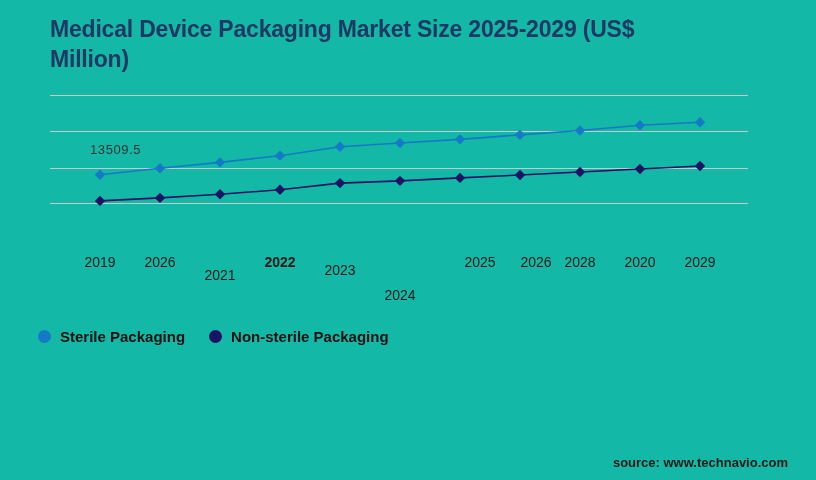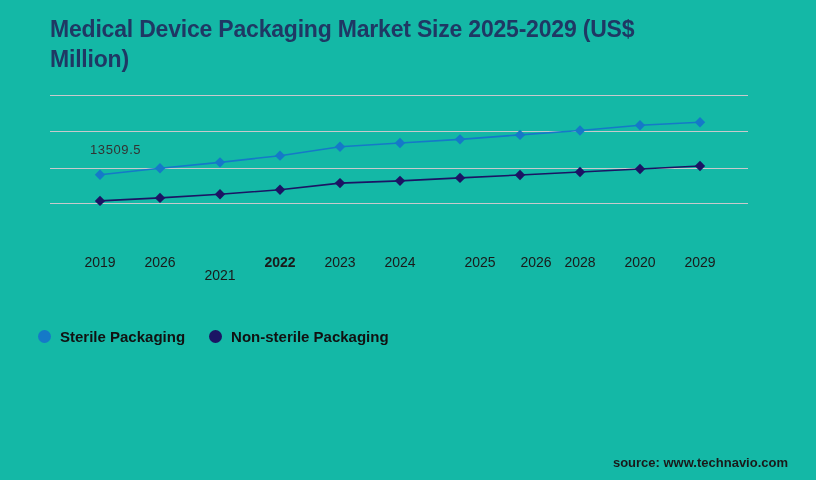--- a/index.html
+++ b/index.html
@@ -166,22 +166,22 @@
       </svg>
 
     <div class="data-label" id="annotation-label" style="left: 40px; top: 55.8004px;">13509.5</div>
   </div>
 
   <div id="x-axis">
       <div class="x-tick" style="left: 50px;">2019</div>
       <div class="x-tick" style="left: 110px;">2026</div>
       <div class="x-tick" style="left: 170px; margin-top: 13px;">2021</div>
       <div class="x-tick" style="left: 230px; font-weight: bold;">2022</div>
-      <div class="x-tick" style="left: 290px;">2023</div>
-      <div class="x-tick" style="left: 350px;">2024</div>
+      <div class="x-tick" style="left: 290px; margin-top: 8px;">2023</div>
+      <div class="x-tick" style="left: 350px; margin-top: 33px;">2024</div>
       <div class="x-tick" style="left: 430px;">2025</div>
       <div class="x-tick" style="left: 470px; margin-left: 16px;">2026</div>
       <div class="x-tick" style="left: 530px;">2028</div>
       <div class="x-tick" style="left: 590px;">2020</div>
       <div class="x-tick" style="left: 650px;">2029</div>
     </div>
 
   <div id="legend">
       <div class="legend-item">
         <span class="legend-swatch" style="background: rgb(21, 121, 200);"></span>

